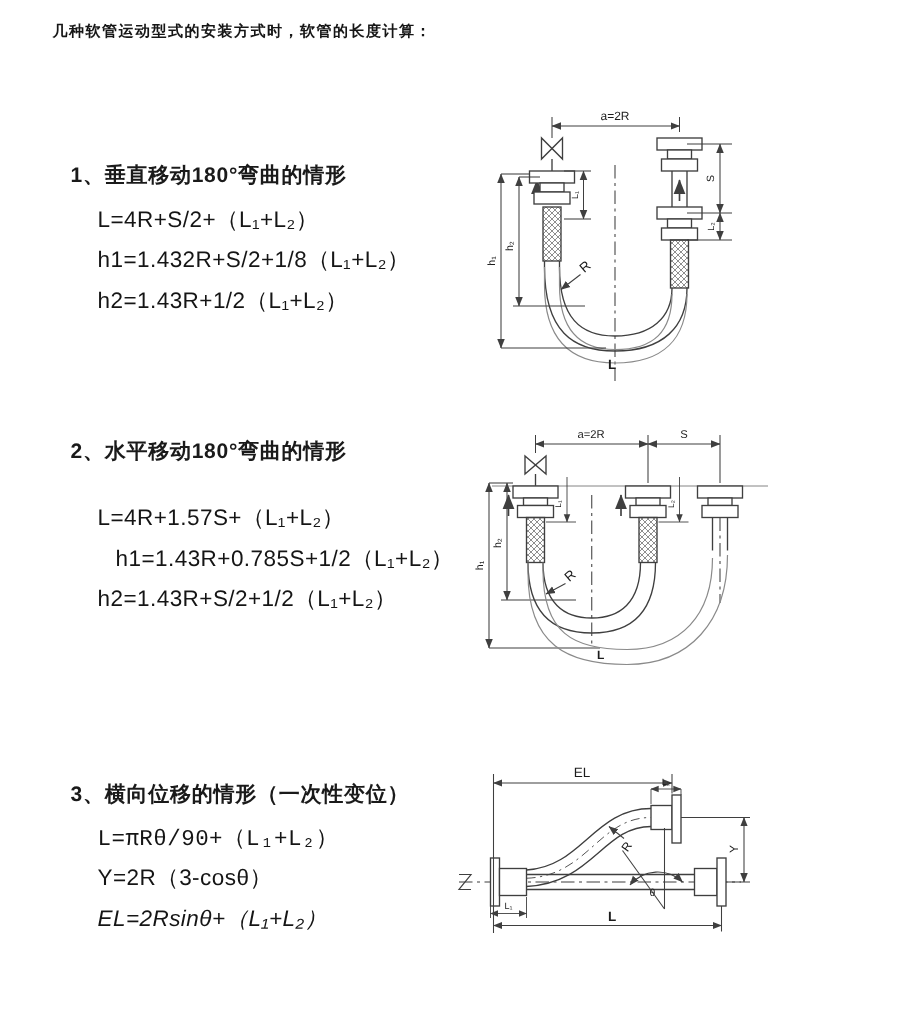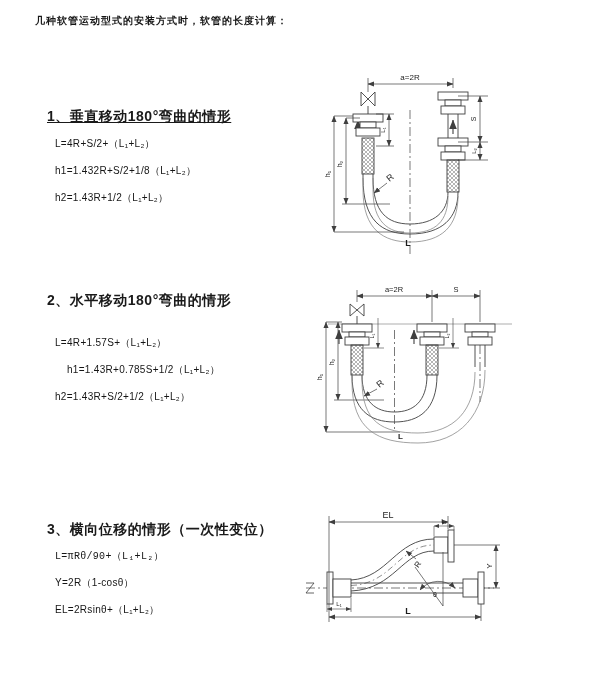--- a/index.html
+++ b/index.html
@@ -9,44 +9,44 @@
     overflow:hidden;
   }
   .abs{position:absolute;}
   .doc-title{
     left:35px;top:14px;font-size:10px;font-weight:bold;letter-spacing:1px;color:#161616;
   }
   .sec-heading{
     left:47px;font-size:14px;font-weight:bold;letter-spacing:0.5px;color:#1a1a1a;
   }
   .formula{
-    left:55px;font-size:10px;color:#151515;letter-spacing:0.3px;white-space:nowrap;
+    left:65px;font-size:15px;color:#151515;letter-spacing:0.3px;white-space:nowrap;
   }
   svg{position:absolute;overflow:visible;}
   svg text{fill:#1c1c1c;font-family:"Liberation Sans","DejaVu Sans",sans-serif;}
 </style>
 </head>
 <body>
 
 <div class="abs doc-title">几种软管运动型式的安装方式时，软管的长度计算：</div>
 
-<div class="abs sec-heading" style="top:108px;text-decoration:underline;">1、垂直移动180°弯曲的情形</div>
+<div class="abs sec-heading" style="top:108px;">1、垂直移动180°弯曲的情形</div>
 <div class="abs formula" style="top:137px;">L=4R+S/2+（L₁+L₂）</div>
 <div class="abs formula" style="top:164px;">h1=1.432R+S/2+1/8（L₁+L₂）</div>
 <div class="abs formula" style="top:191px;">h2=1.43R+1/2（L₁+L₂）</div>
 
 <div class="abs sec-heading" style="top:292px;">2、水平移动180°弯曲的情形</div>
 <div class="abs formula" style="top:336px;">L=4R+1.57S+（L₁+L₂）</div>
 <div class="abs formula" style="top:363px;margin-left:12px;">h1=1.43R+0.785S+1/2（L₁+L₂）</div>
 <div class="abs formula" style="top:390px;">h2=1.43R+S/2+1/2（L₁+L₂）</div>
 
 <div class="abs sec-heading" style="top:521px;">3、横向位移的情形（一次性变位）</div>
 <div class="abs formula" style="top:549px;font-family:Liberation Mono, monospace;">L=πRθ/90+（L₁+L₂）</div>
-<div class="abs formula" style="top:576px;">Y=2R（1-cosθ）</div>
-<div class="abs formula" style="top:603px;">EL=2Rsinθ+（L₁+L₂）</div>
+<div class="abs formula" style="top:576px;">Y=2R（3-cosθ）</div>
+<div class="abs formula" style="top:603px;font-style:italic;">EL=2Rsinθ+（L₁+L₂）</div>
 
 <svg style="left:312px;top:66px;" width="285" height="195" viewBox="0 0 285 195">
   <defs>
     <marker id="arr" viewBox="0 0 10 10" refX="9.5" refY="5" markerWidth="9" markerHeight="9" orient="auto-start-reverse" markerUnits="strokeWidth">
       <path d="M0,1 L10,5 L0,9 Z" fill="#3f3f3f"></path>
     </marker>
     <pattern id="braid" width="4" height="4" patternUnits="userSpaceOnUse">
       <path d="M0,4 L4,0 M0,0 L4,4" stroke="#6a6a6a" stroke-width="0.5"></path>
     </pattern>
   </defs>

